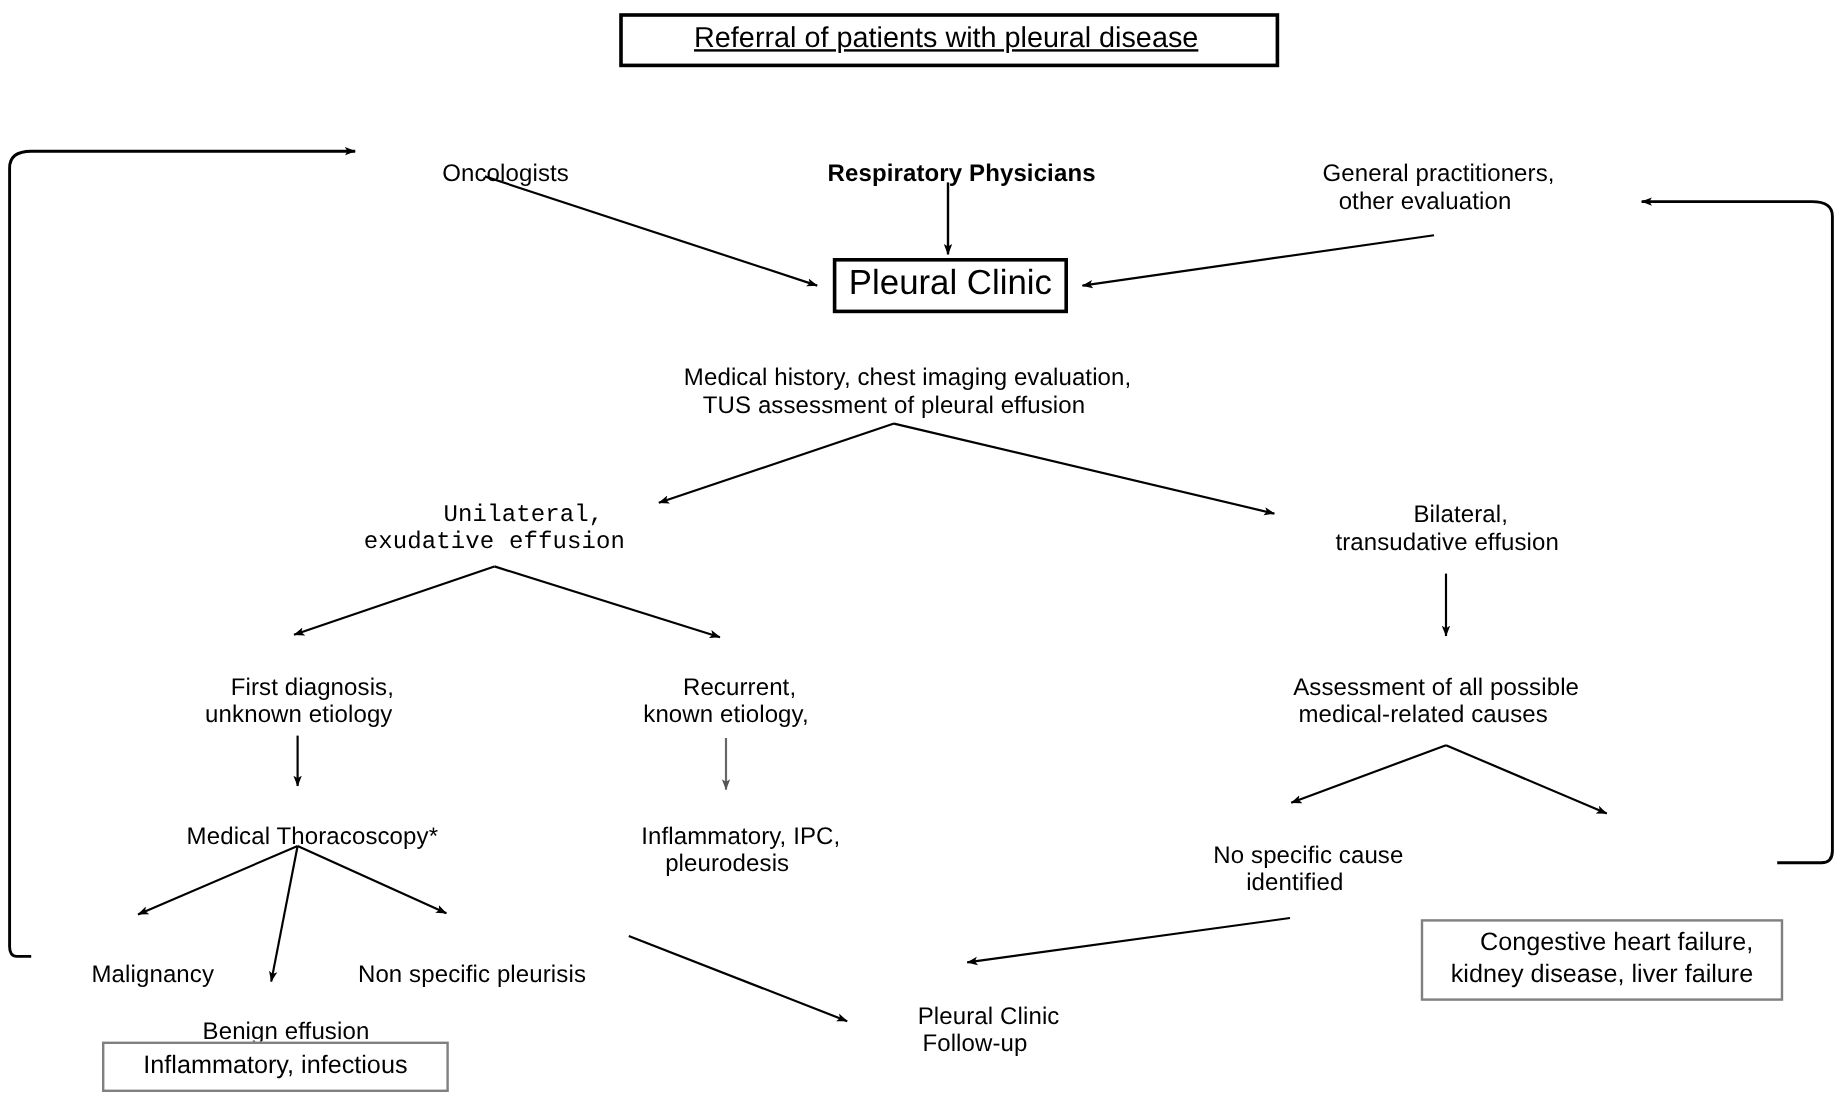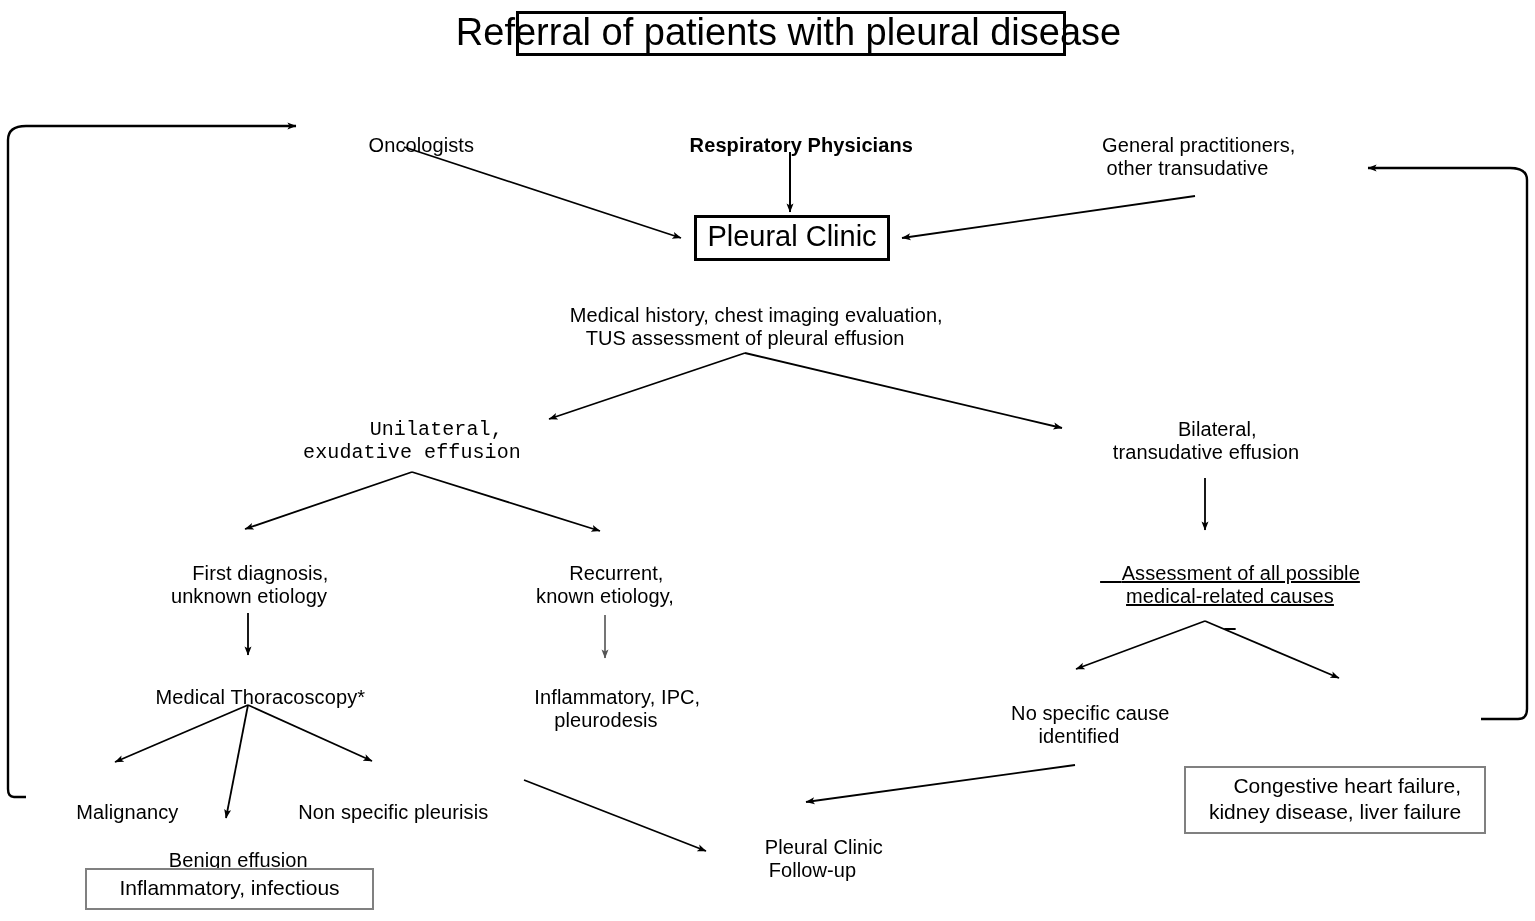--- a/index.html
+++ b/index.html
@@ -40,23 +40,24 @@
   
   .boxed {
     border: 3px solid #000000;
     background: #ffffff;
     box-sizing: border-box;
     display: flex;
     align-items: center;
     justify-content: center;
   }
   .title-box {
-    font-size: 38px;
+    font-size: 24px;
     border-width: 3px;
     padding: 4px 19px 7px 14px;
+    text-decoration: underline;
   }
   .clinic-box {
     font-size: 29px;
     border-width: 3px;
     padding: 2px 12px 5px 12px;
   }
   .note-box {
     border: 2px solid #808080;
     background: #ffffff;
     box-sizing: border-box;
@@ -125,21 +126,21 @@
   <div class="node txt" style="left:320px; top:110px; width:180px;">
     <span>Oncologists</span>
   </div>
 
   <div class="node txt" style="left:640px; top:110px; width:300px;font-weight:bold;">
     <span>Respiratory Physicians</span>
   </div>
 
   <div class="node txt" style="left:1035px; top:110px; width:305px;">
     <span>General practitioners,
-other transudative</span>
+other evaluation</span>
   </div>
 
   <div class="node boxed clinic-box" style="left:694px; top:215px; width:196px; height:46px;">
     <span>Pleural Clinic</span>
   </div>
 
   <div class="node txt" style="left:445px; top:280px; width:600px;">
     <span>Medical history, chest imaging evaluation,
 TUS assessment of pleural effusion</span>
   </div>
@@ -157,21 +158,21 @@
   <div class="node txt" style="left:113px; top:538px; width:272px;">
     <span>First diagnosis,
 unknown etiology</span>
   </div>
 
   <div class="node txt" style="left:475px; top:538px; width:260px;">
     <span>Recurrent,
 known etiology,</span>
   </div>
 
-  <div class="node txt" style="left:1044px; top:538px; width:372px;text-decoration:underline;">
+  <div class="node txt" style="left:1000px; top:538px; width:372px;">
     <span>Assessment of all possible
 medical-related causes</span>
   </div>
 
   <div class="node txt" style="left:88px; top:662px; width:322px;">
     <span>Medical Thoracoscopy*</span>
   </div>
 
   <div class="node txt" style="left:462px; top:662px; width:288px;">
     <span>Inflammatory, IPC,

